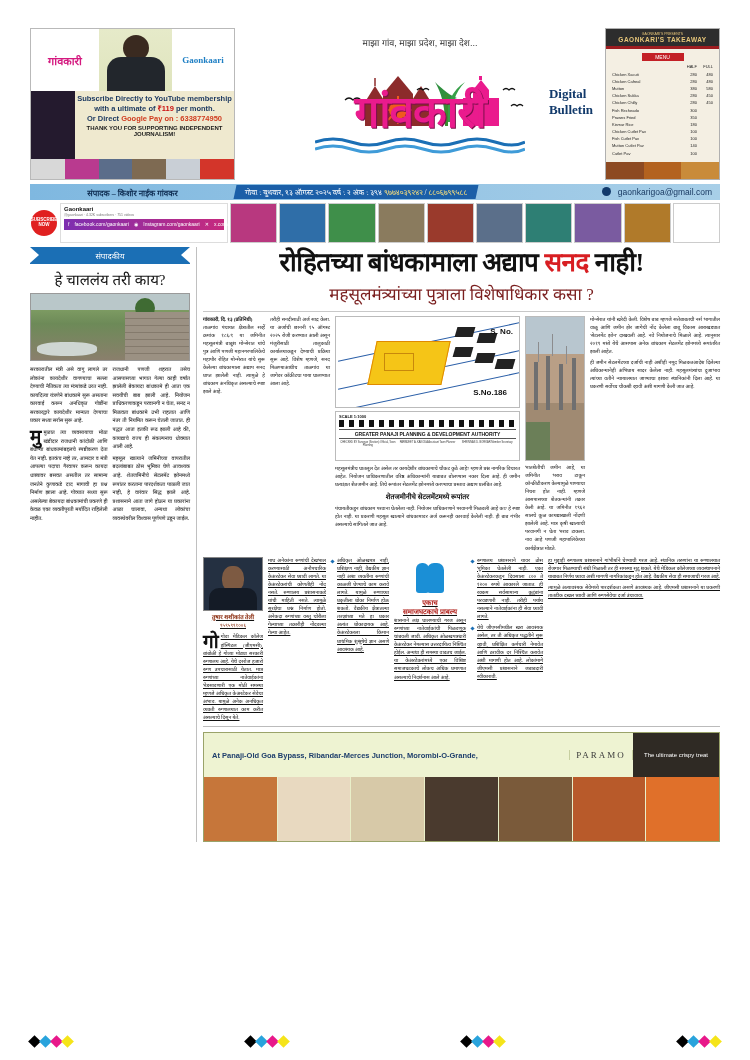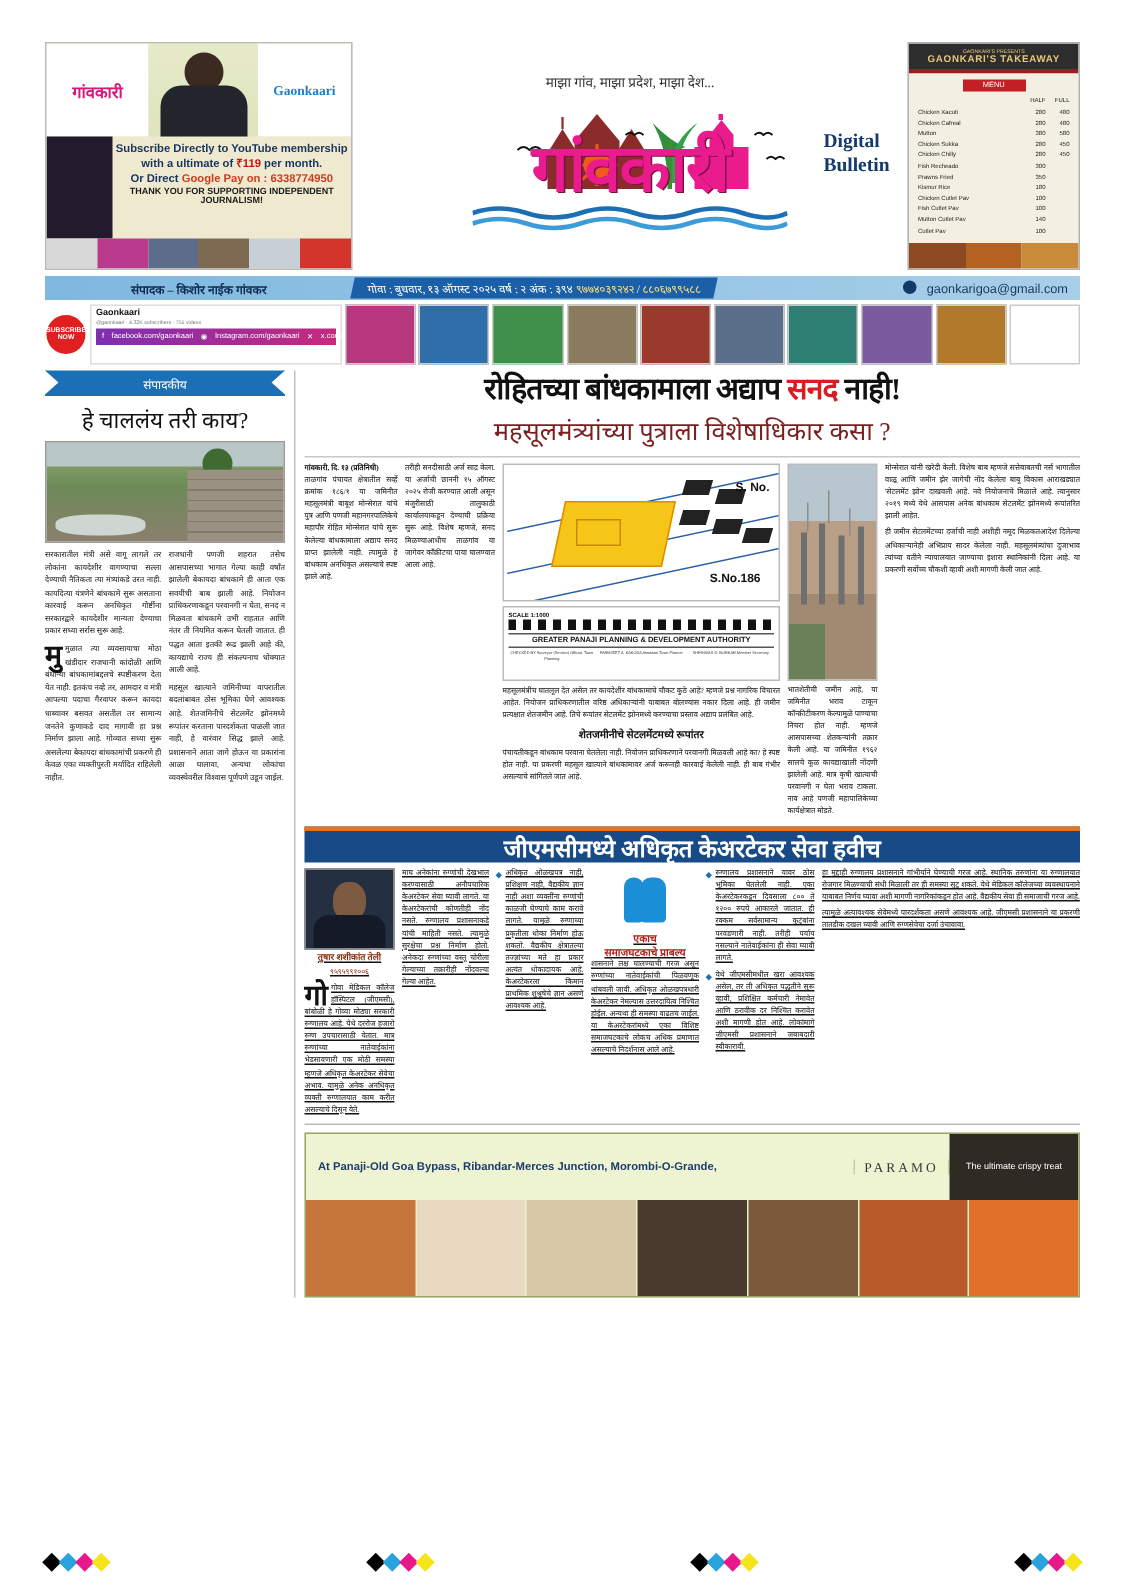--- a/index.html
+++ b/index.html
@@ -29,21 +29,21 @@
   .ad-yt-thumb { width:44px; background:#241a2e; }
   .ad-sub-text { flex:1; padding:3px 2px; text-align:center; }
   .ad-sub-text .l1 { font-size:7.5px; font-weight:bold; color:#18355e; line-height:1.35; }
   .ad-sub-text .amt { color:#cc1111; }
   .ad-sub-text .gp { color:#d03b1f; }
   .ad-sub-text .thx { font-size:6px; color:#1b1b1b; font-weight:bold; margin-top:1px; }
   .ad-strip { height:20px; display:flex; }
   .ad-strip i { flex:1; display:block; }
 
   .masthead { flex:1; position:relative; display:flex; align-items:center; justify-content:center; }
-  .mast-tag { position:absolute; top:20px; left:50%; transform:translateX(-50%); font-size:9px; color:#333; font-family:Liberation Serif, serif; white-space:nowrap; }
+  .mast-tag { position:absolute; top:8px; left:50%; transform:translateX(-50%); font-size:9px; color:#333; font-family:Liberation Sans, sans-serif; white-space:nowrap; }
   .mast-center { position:relative; text-align:center; margin-top:12px; }
   .temple { position:absolute; left:50%; top:-4px; transform:translateX(-50%); }
   .mast-word { font-size:44px; font-weight:bold; color:#ea1b8d; font-family:"Liberation Serif", serif; letter-spacing:-1px; text-shadow:1px 1px 0 #7a0f4a; position:relative; z-index:3; }
   .waves { position:absolute; bottom:-16px; left:50%; transform:translateX(-50%); }
   .digital { position:absolute; right:6px; top:58px; text-align:left; font-family:"Liberation Serif", serif; }
   .digital .d1 { font-size:13px; font-weight:bold; color:#123a6b; }
   .digital .d2 { font-size:13px; font-weight:bold; color:#123a6b; }
   .ad-right { width:115px; border:1px solid #b0b0b0; background:#f2ece0; display:flex; flex-direction:column; overflow:hidden; }
   .menu-top { background:#2d2d2d; color:#e8c77a; text-align:center; font-size:5px; padding:3px 0; }
   .menu-title { font-size:6.5px; letter-spacing:0.5px; font-weight:bold; }
@@ -86,21 +86,21 @@
   .edit-photo { height:68px; background:linear-gradient(180deg,#8fae6e 0%, #6d8a58 45%, #8a7f6c 100%); position:relative; overflow:hidden; border:1px solid #9a9a9a;}
   .ep-sky { position:absolute; top:0; left:0; right:0; height:16px; background:#b9c7c9; }
   .ep-tree { position:absolute; top:4px; right:34px; width:20px; height:20px; border-radius:50%; background:#3f6b33; }
   .ep-wall { position:absolute; bottom:0; right:0; width:64px; height:48px; background:repeating-linear-gradient(0deg,#9b9183 0 6px,#847a6c 6px 7px); }
   .ep-water { position:absolute; bottom:4px; left:6px; width:60px; height:14px; background:#cfd6d2; border-radius:40%; }
 
   .edit-body { font-size:5.2px; line-height:1.65; text-align:justify; color:#111; margin-top:4px; column-count:2; column-gap:5px; font-family:"Liberation Serif", serif; }
   .edit-body p { margin-bottom:3px; }
   .dropcap { float:left; font-size:19px; line-height:0.8; font-weight:bold; margin:1px 2px 0 0; font-family:"Liberation Serif", serif; }
 
-  .headline-1 { font-size:20px; font-weight:bold; color:#111; text-align:center; font-family:"Liberation Serif", serif; letter-spacing:-0.5px; line-height:1.1; padding-top:2px; }
+  .headline-1 { font-size:26px; font-weight:bold; color:#111; text-align:center; font-family:"Liberation Serif", serif; letter-spacing:-0.5px; line-height:1.1; padding-top:2px; }
   .hl-red { color:#d81e22; }
   .headline-2 { font-size:17px; color:#7a1f1f; text-align:center; font-family:"Liberation Serif", serif; margin-top:4px; padding-bottom:4px; }
   .rule { height:1px; background:#c8c8c8; margin:2px 0 4px; }
 
   .art1 { display:flex; gap:5px; }
   .a1-col { font-size:5px; line-height:1.62; text-align:justify; color:#111; font-family:"Liberation Serif", serif; }
   .a1-c1 { width:62px; }
   .a1-c2 { width:60px; }
   .a1-c3 { width:60px; }
   .a1-mid { width:185px; }
@@ -458,21 +458,20 @@
           </div>
           <div style="margin-top:3px">भातशेतीची जमीन आहे, या जमिनीत भराव टाकून कॉन्क्रीटीकरण केल्यामुळे पाण्याचा निचरा होत नाही. म्हणजे आसपासच्या शेतकऱ्यांनी तक्रार केली आहे. या जमिनीत १९६२ सालचे कूळ कायद्याखाली नोंदणी झालेली आहे. मात्र कृषी खात्याची परवानगी न घेता भराव टाकला. नाव आहे पणजी महापालिकेच्या कार्यक्षेत्रात मोडते.</div>
         </div>
 
         <div class="a1-col a1-right">
           <div>मोन्सेरात यांनी खरेदी केली. विशेष बाब म्हणजे सत्तेबाबतची नर्स भागातील वाळू आणि जमीन झेर जागेची नोंद केलेला बाबू विकास आराखड्यात 'सेटलमेंट झोन' दाखवली आहे. नवे नियोजनाचे मिळाले आहे. त्यानुसार २०१९ मध्ये येथे आसपास अनेक बांधकाम सेटलमेंट झोनमध्ये रूपांतरित झाली आहेत.</div>
           <div style="margin-top:3px">ही जमीन सेटलमेंटच्या दर्जाची नाही अशीही नमूद मिळकतआदेश दिलेल्या अधिकाऱ्यानेही अभिप्राय सादर केलेला नाही. महसूलमंत्र्यांचा दुजाभाव त्यांच्या वतीने न्यायालयात जाण्याचा इशारा स्थानिकांनी दिला आहे. या प्रकरणी सर्वोच्च चौकशी व्हावी अशी मागणी केली जात आहे.</div>
         </div>
       </div>
 
-      <div class="banner2">जीएमसीमध्ये अधिकृत केअरटेकर सेवा हवीच</div>
       <div class="art2">
         <div class="a2-col a2-photo">
           <div class="a2-ph-img">
             <div class="a2-face"></div>
             <div class="a2-body"></div>
           </div>
           <div class="a2-name">तुषार शशीकांत तेली</div>
           <div class="a2-phone">९५९५९९१००६</div>
           <div style="margin-top:3px"><span class="dropcap">गो</span><span>गोवा मेडिकल कॉलेज हॉस्पिटल (जीएमसी), बांबोळी हे गोव्या मोठ्या सरकारी रुग्णालय आहे. येथे दररोज हजारो रुग्ण उपचारासाठी येतात. मात्र रुग्णांच्या नातेवाईकांना भेडसावणारी एक मोठी समस्या म्हणजे अधिकृत केअरटेकर सेवेचा अभाव. यामुळे अनेक अनधिकृत व्यक्ती रुग्णालयात काम करीत असल्याचे दिसून येते.</span></div>
         </div>

